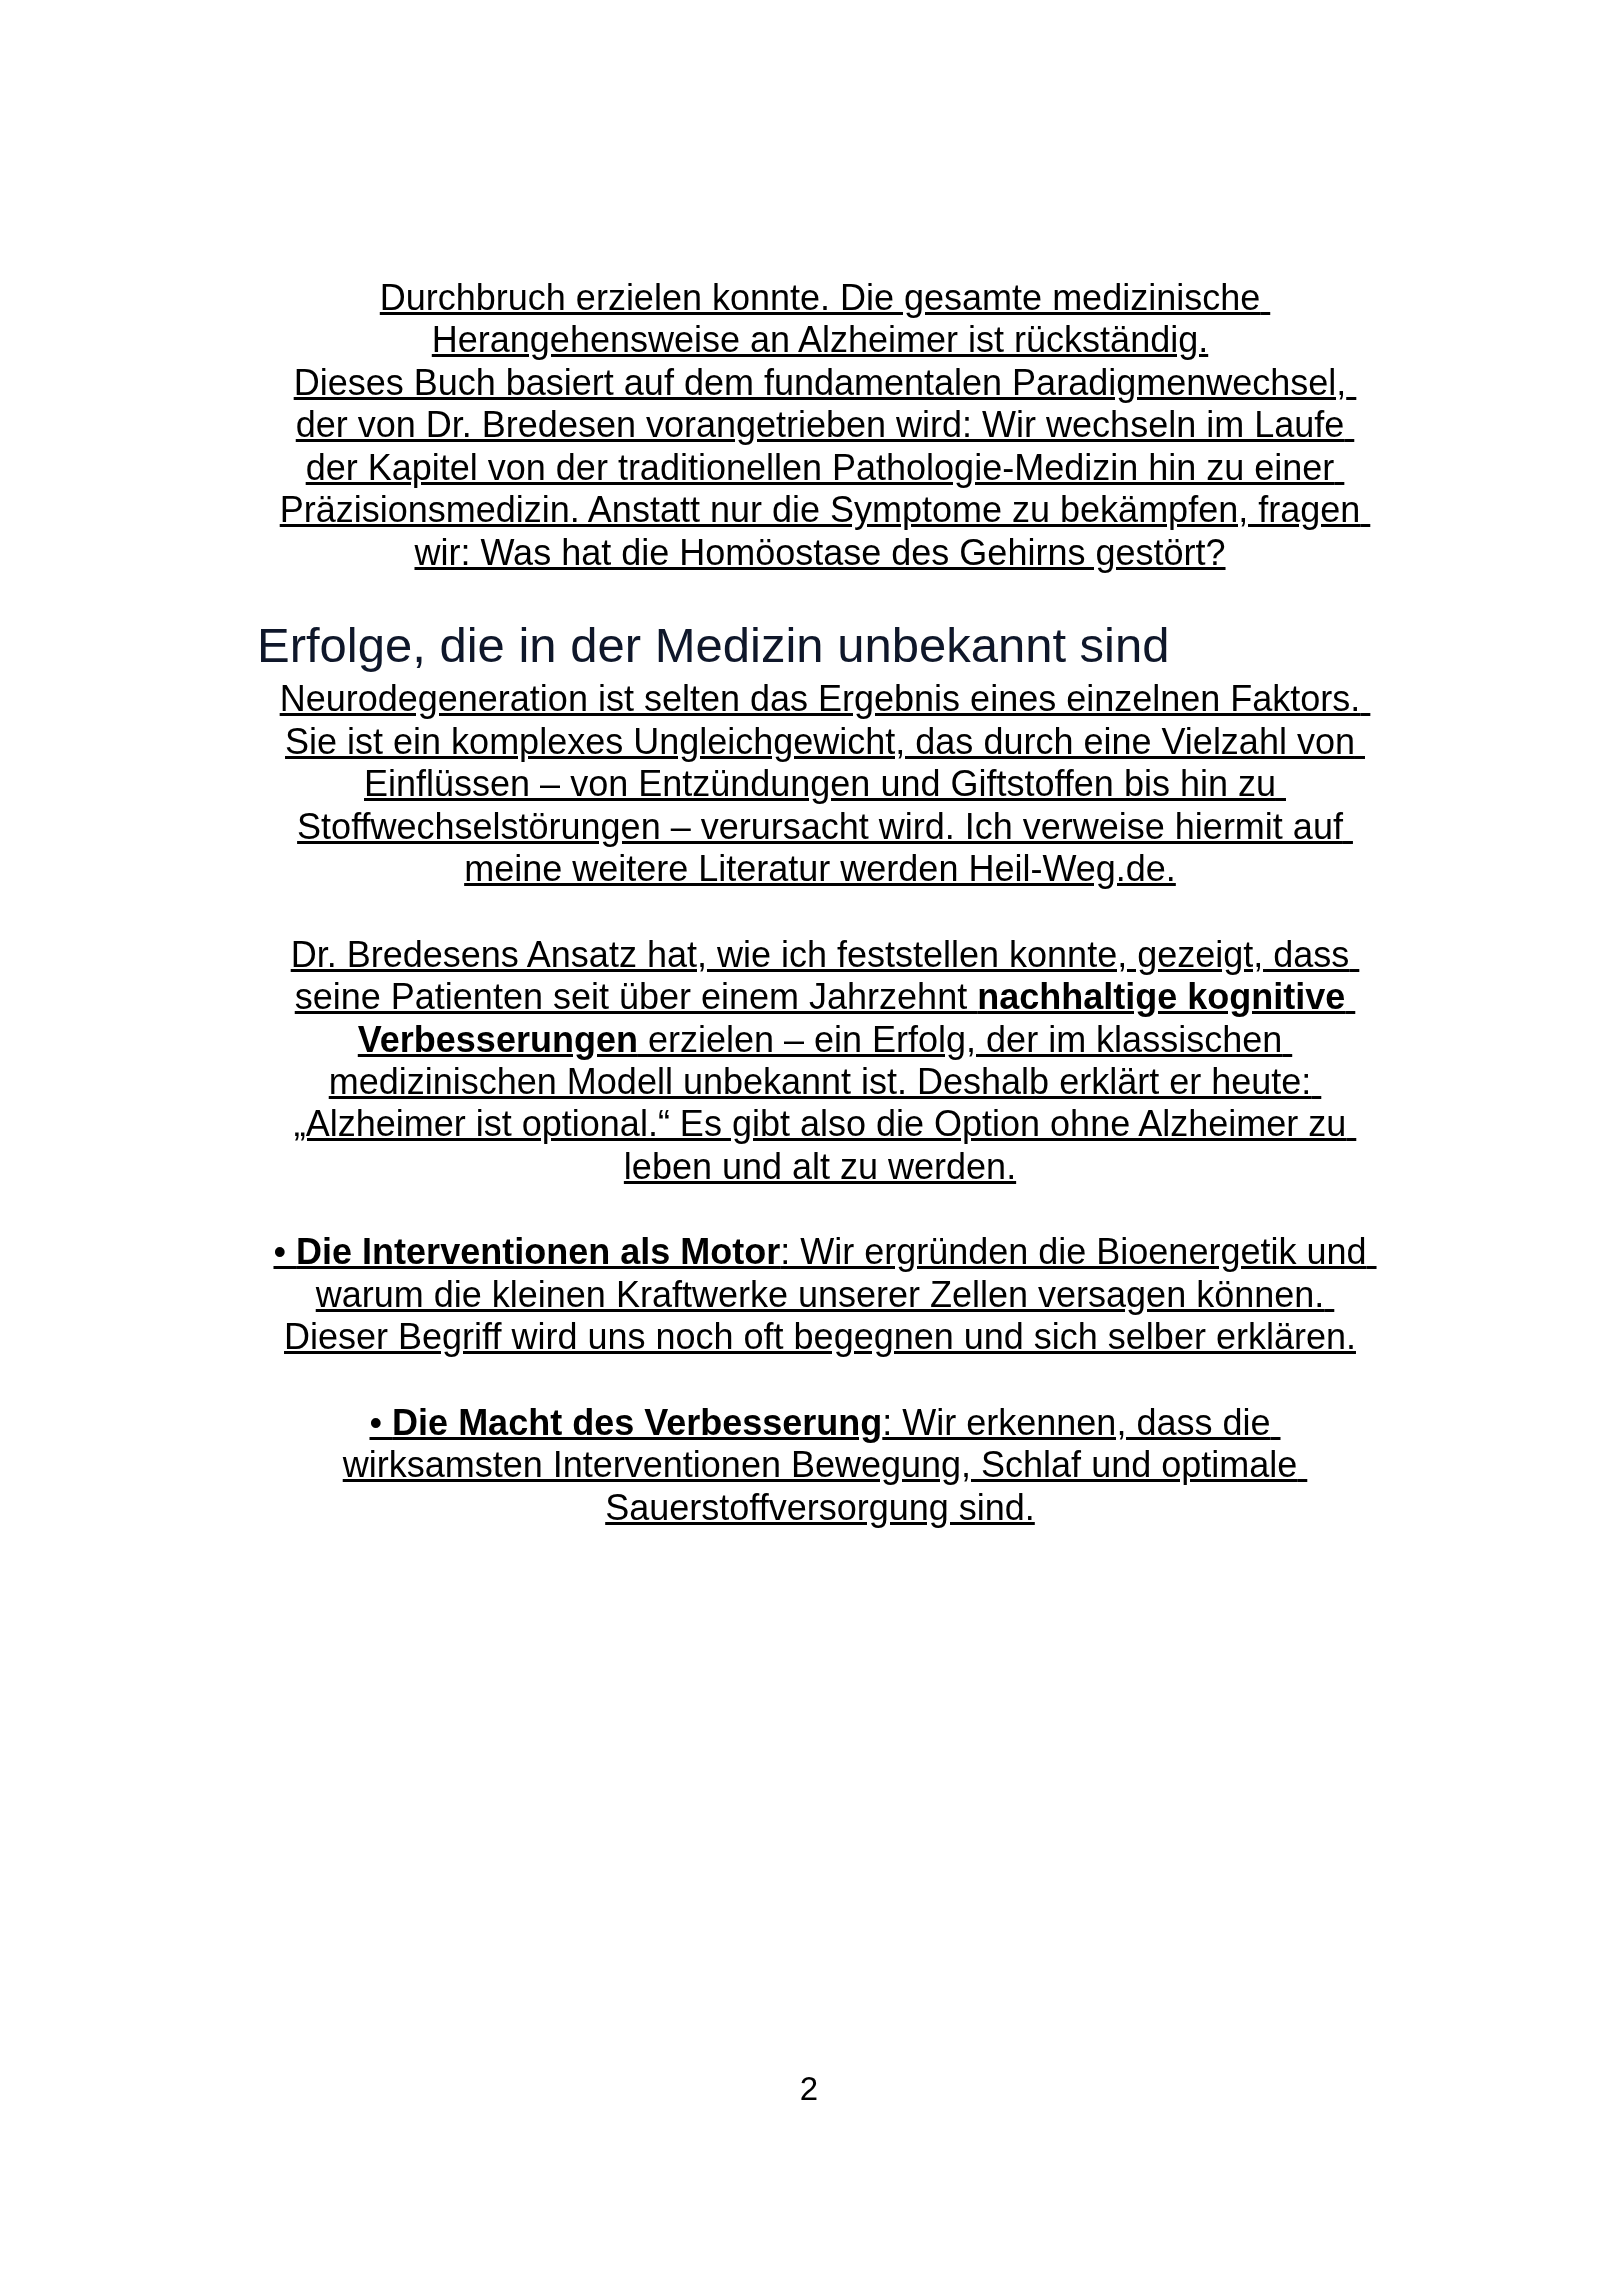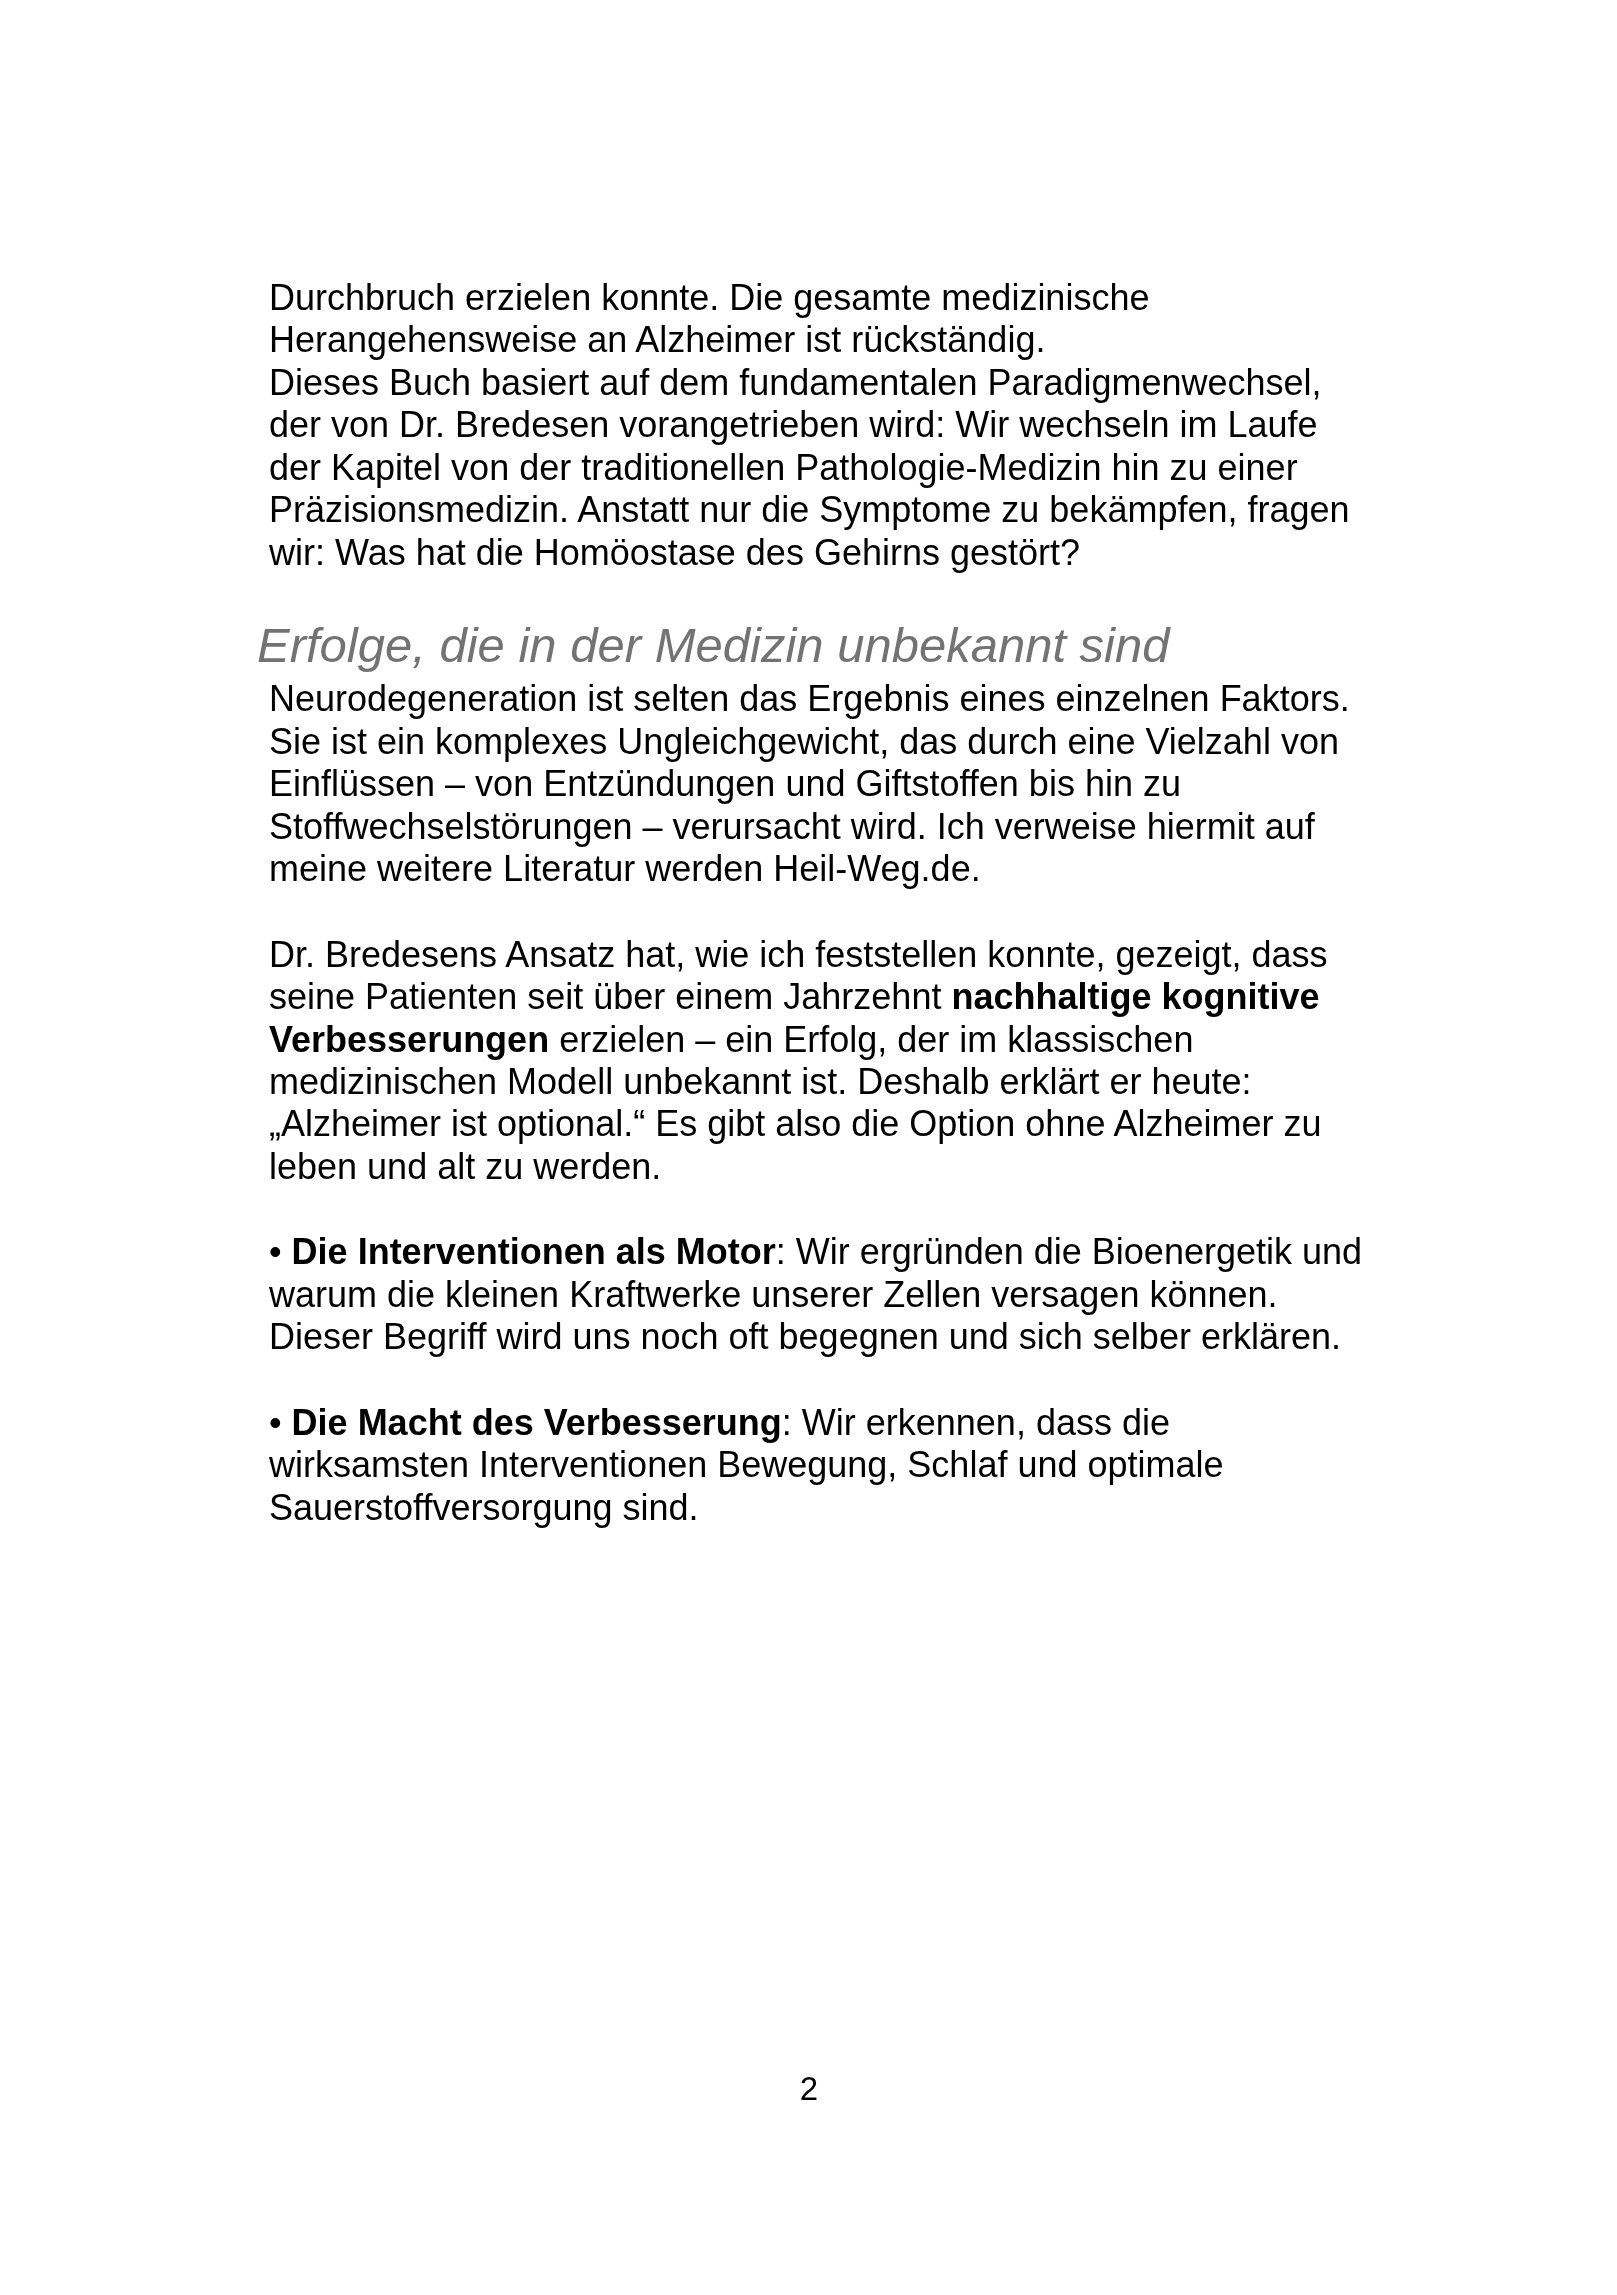--- a/index.html
+++ b/index.html
@@ -20,30 +20,30 @@
     position: absolute;
     left: 257px;
     top: 277px;
     width: 1114px;
   }
   .para {
     font-size: 36px;
     line-height: 1.18;
     margin: 0 0 43px 12px;
     white-space: pre-wrap;
-    text-align: left;
+    text-align: center;
+    text-decoration: underline;
   }
   .heading {
     font-size: 49px;
     line-height: 1.15;
     font-weight: 400;
-    color: #737373;
+    color: #0f172a;
     margin: 9.2px 0 4.6px 0;
     white-space: pre-wrap;
-    font-style: italic;
   }
   .para strong, .heading strong {
     font-weight: bold;
   }
   .page-number {
     position: absolute;
     left: 0;
     width: 100%;
     top: 2070px;
     text-align: center;

